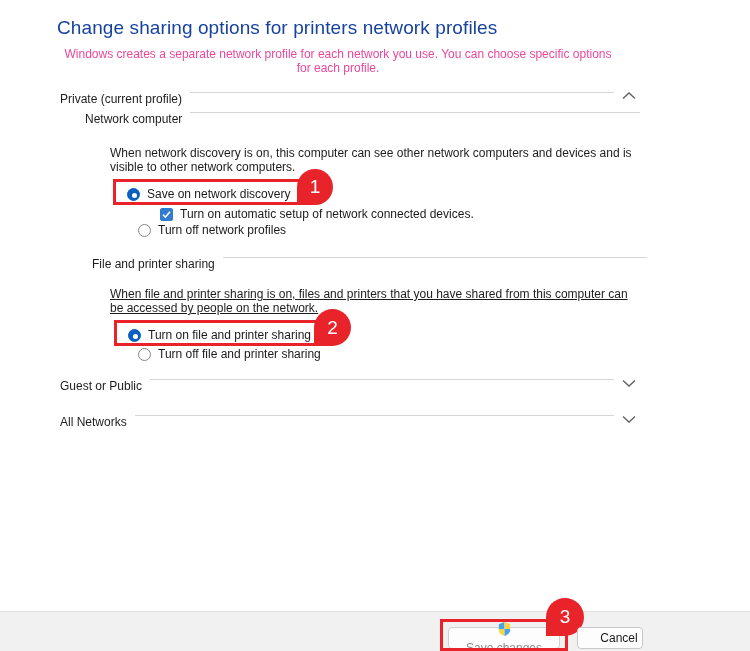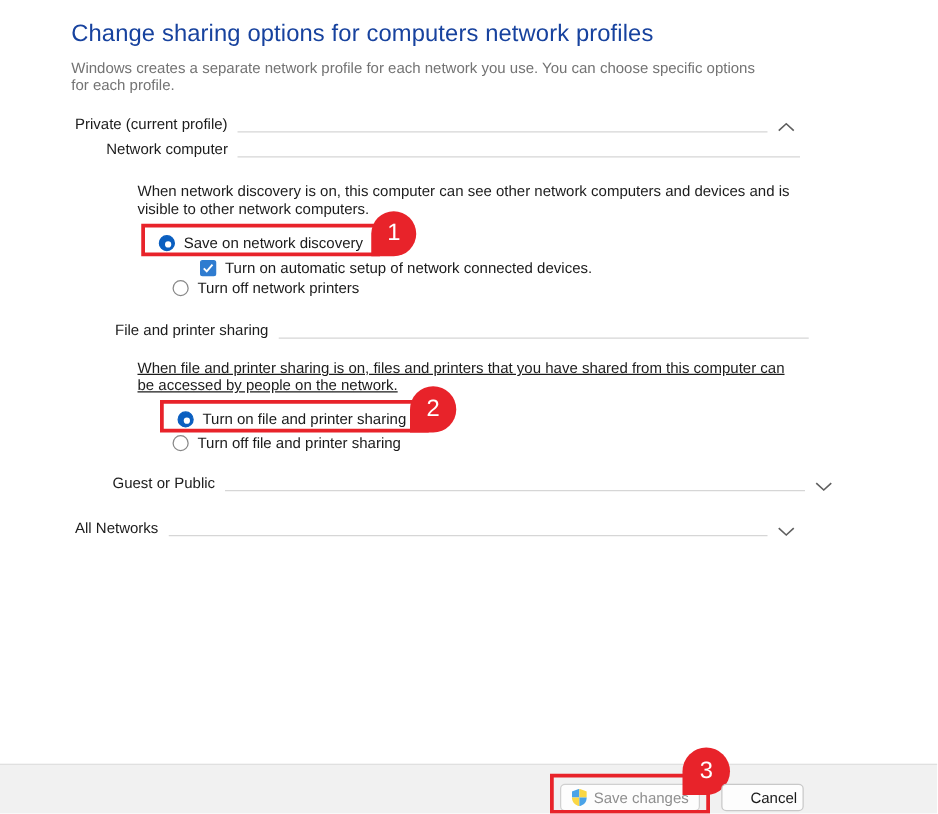--- a/index.html
+++ b/index.html
@@ -18,45 +18,46 @@
   .title {
     left:57px; top:17px;
     font-size:19px;
     font-weight:400;
     color:#17429e;
     letter-spacing:0.1px;
   }
   .subtitle {
     left:57px; top:47px; width:562px;
     line-height:14px;
-    color:#737373;
-  }
-
-  
-  .hdr { display:flex; align-items:flex-end; }
+    color:#ec4899;
+    text-align:center;
+  }
+
+  
+  .hdr { display:flex; align-items:flex-start; }
   .hdr .lbl { white-space:nowrap; color:#1c1c1c; }
   .hdr .rule { flex:1; height:0; border-top:1px solid #d6d6d6; margin-left:8px; }
   .hdr .chev { margin-left:8px; display:flex; align-items:center; }
   .hdr-private   { left:60px; top:92px;  width:576px; }
   .hdr-nd        { left:85px; top:112px; width:555px; }
   .hdr-fp        { left:92px; top:257px; width:555px; }
-  .hdr-guest     { left:60px; top:379px; width:576px;margin-left:30px; }
+  .hdr-guest     { left:60px; top:379px; width:576px; }
   .hdr-allnet    { left:60px; top:415px; width:576px; }
 
   .para { line-height:14px; color:#1c1c1c; }
   .para-nd { left:110px; top:146px; width:522px; }
   .para-fp { left:110px; top:287px; width:522px;text-decoration:underline; }
 
   
   .opt { display:flex; align-items:center; height:16px; }
   .opt .optlbl { margin-left:7px; white-space:nowrap; }
   .row-nd-on    { left:127px; top:186px; }
   .row-nd-auto  { left:160px; top:206px; }
   .row-nd-off   { left:138px; top:222px; }
-  .row-fp-on    { left:142px; top:327px;justify-content:center; }
+  .row-fp-on    { left:128px; top:327px;justify-content:center; }
   .row-fp-off   { left:138px; top:346px; }
 
   
   .radio {
     width:13px; height:13px; border-radius:50%;
     flex:0 0 13px; position:relative;
   }
   .radio.on { background:#0b5fc0; border:1px solid #0b5fc0; }
   .radio.on::after {
     content:""; position:absolute; left:4px; top:4px;
@@ -99,31 +100,31 @@
     position:absolute;
     display:flex; align-items:center; justify-content:center;
     gap:5px;
     background:#fdfdfd;
     border:1px solid #d0d0d0;
     border-radius:4px;
     font-family:"Liberation Sans", sans-serif;
     font-size:12px;
     cursor:pointer;
   }
-  .btn-save { left:448px; top:15px; width:112px; height:22px; color:#8f8f8f; }
+  .btn-save { left:448px; top:15px; width:112px; height:22px; color:#8f8f8f;flex-direction:column; }
   .btn-cancel { left:577px; top:15px; width:66px; height:22px; color:#1a1a1a; border-color:#c8c8c8;padding-left:18px; }
   .rect-save { left:440px; top:7px; width:128px; height:32px; }
   .badge-save { left:546px; top:-14px; width:38px; height:38px; }
 </style>
 </head>
 <body>
 
 <div class="page">
 
-  <div class="abs title">Change sharing options for computers network profiles</div>
+  <div class="abs title">Change sharing options for printers network profiles</div>
 
   <div class="abs subtitle">Windows creates a separate network profile for each network you use. You can choose specific options for each profile.</div>
 
   <div class="abs hdr hdr-private">
     <span class="lbl">Private (current profile)</span>
     <span class="rule"></span>
     <span class="chev">
       <svg width="14" height="8" viewBox="0 0 14 8">
           <polyline points="1,6.5 7,1 13,6.5" fill="none" stroke="#5f5f5f" stroke-width="1.3"></polyline>
         </svg>
@@ -148,21 +149,21 @@
     <span class="checkbox">
       <svg width="11" height="11" viewBox="0 0 12 12">
           <polyline points="2.2,6.2 4.8,8.8 9.8,3" fill="none" stroke="#ffffff" stroke-width="1.7"></polyline>
         </svg>
     </span>
     <span class="optlbl">Turn on automatic setup of network connected devices.</span>
   </div>
 
   <div class="abs opt row-nd-off">
     <span class="radio off"></span>
-    <span class="optlbl">Turn off network printers</span>
+    <span class="optlbl">Turn off network profiles</span>
   </div>
 
   <div class="abs hdr hdr-fp">
     <span class="lbl">File and printer sharing</span>
     <span class="rule"></span>
   </div>
 
   <div class="abs para para-fp">When file and printer sharing is on, files and printers that you have shared from this computer can be accessed by people on the network.</div>
 
   <div class="abs opt row-fp-on">

